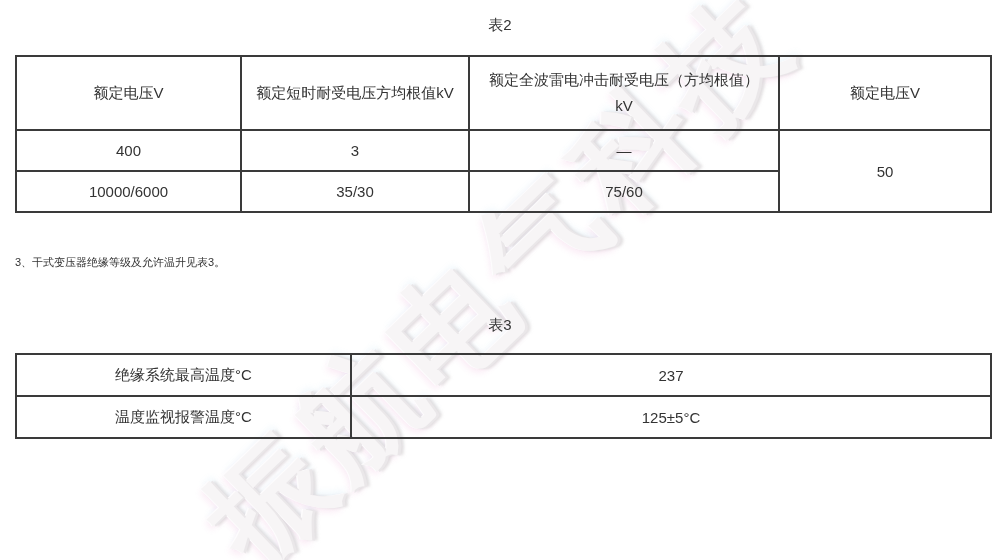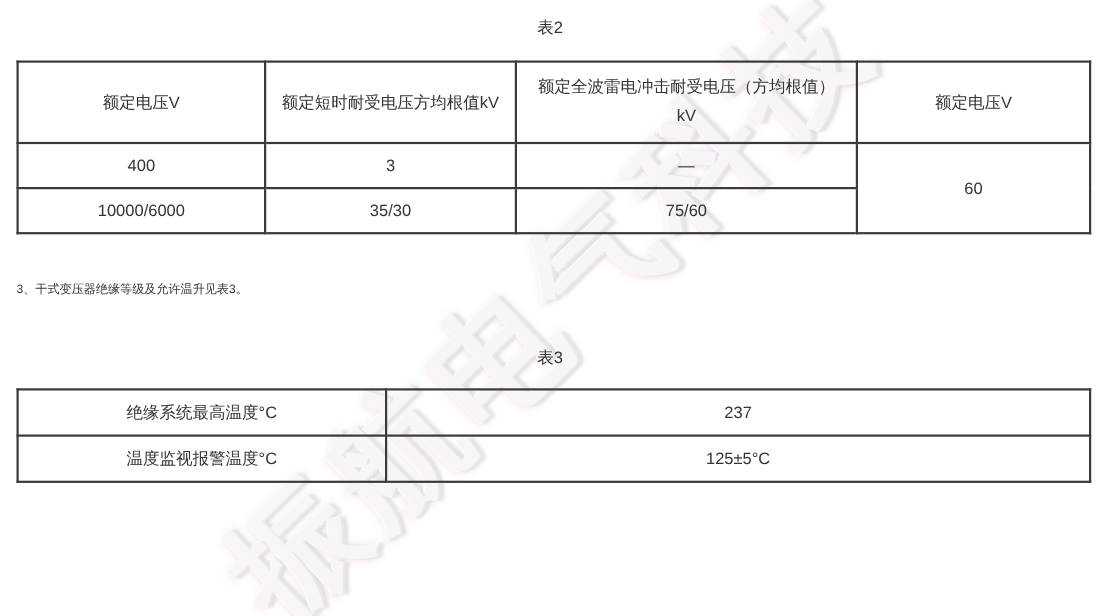--- a/index.html
+++ b/index.html
@@ -95,21 +95,21 @@
           <td class="hdr-multiline">
             <div>额定全波雷电冲击耐受电压（方均根值）</div>
             <div>kV</div>
           </td>
           <td>额定电压V</td>
         </tr>
         <tr class="data-row">
           <td>400</td>
           <td>3</td>
           <td>—</td>
-          <td rowspan="2">60</td>
+          <td rowspan="2">50</td>
         </tr>
         <tr class="data-row">
           <td>10000/6000</td>
           <td>35/30</td>
           <td>75/60</td>
         </tr>
       </tbody>
     </table>
 
     <p class="para">3、干式变压器绝缘等级及允许温升见表3。</p>

